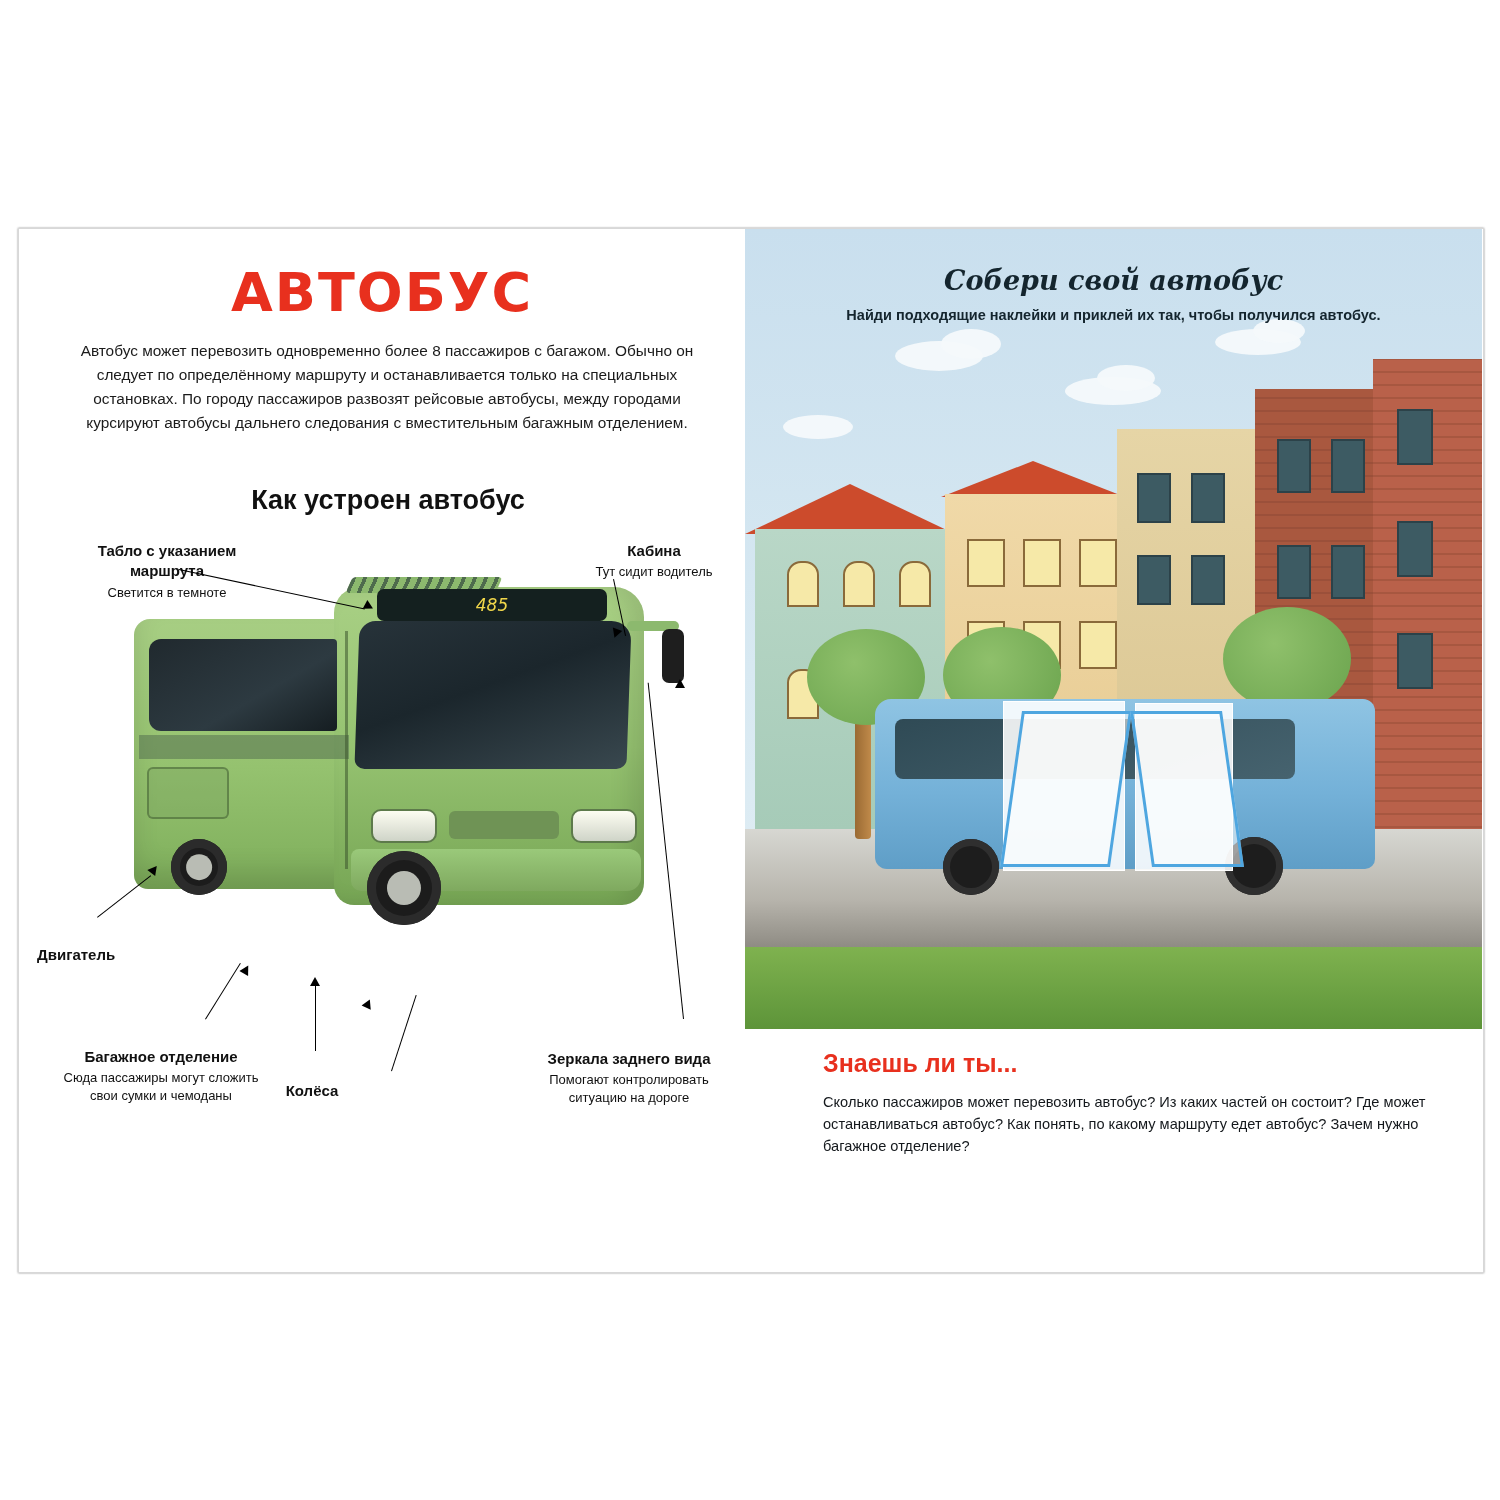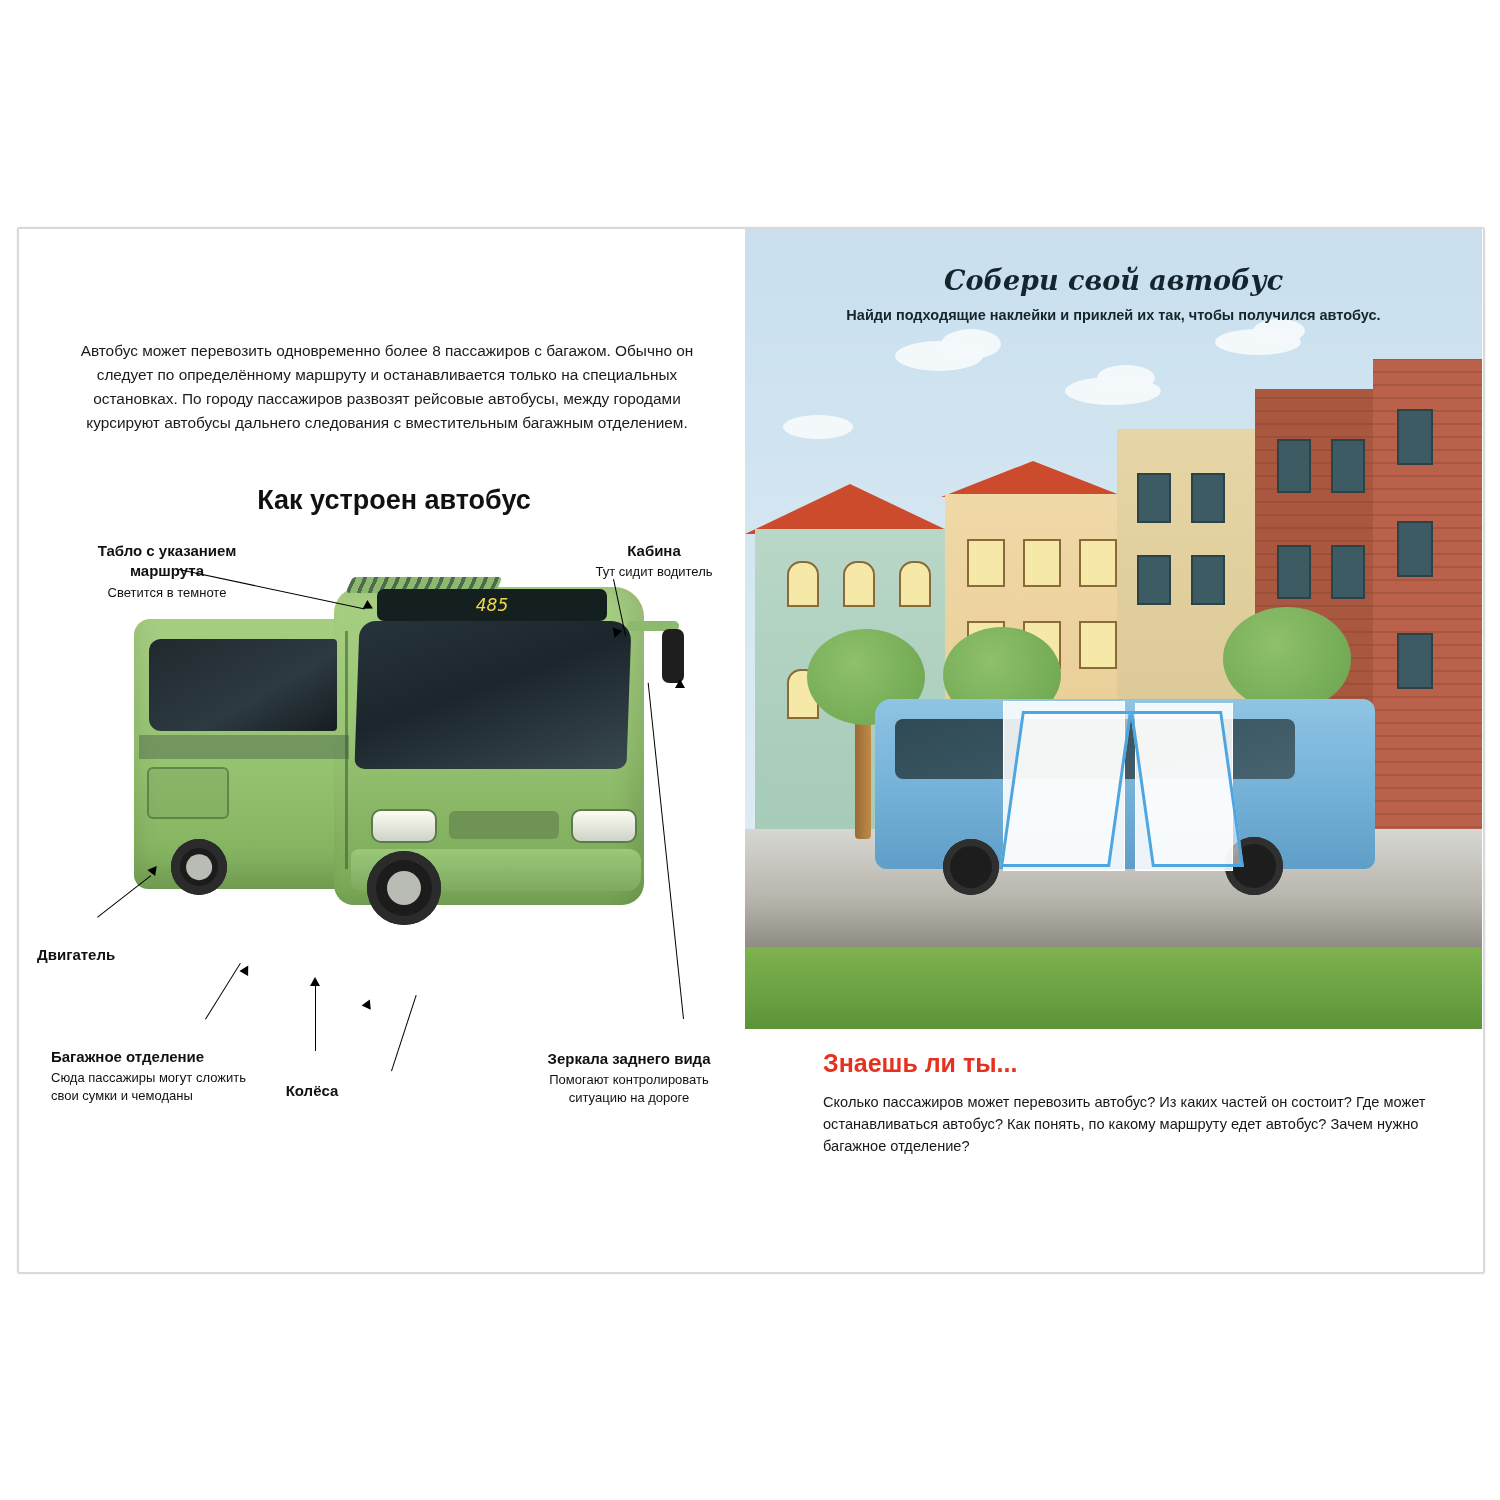--- a/index.html
+++ b/index.html
@@ -68,21 +68,21 @@
     top: 110px;
     width: 620px;
     text-align: center;
     font-size: 15.4px;
     line-height: 1.55;
     color: #1b1b1b;
   }
 
   .section-title {
     position: absolute;
-    left: 12px;
+    left: 6px;
     top: 256px;
     width: 100%;
     text-align: center;
     font-size: 27px;
     font-weight: bold;
     color: #111111;
   }
 
   
   .bus-photo {
@@ -425,20 +425,21 @@
 </style>
 </head>
 <body>
 
 <div id="page">
 
   <div class="spread">
 
     <div class="page-left">
 
+      <div class="title-main">АВТОБУС</div>
 
       <div class="intro-text">Автобус может перевозить одновременно более 8 пассажиров с багажом. Обычно он следует по определённому маршруту и останавливается только на специальных остановках. По городу пассажиров развозят рейсовые автобусы, между городами курсируют автобусы дальнего следования с вместительным багажным отделением.</div>
 
       <div class="section-title">Как устроен автобус</div>
 
       <div class="bus-photo">
         <div class="bus-body"></div>
         <div class="bus-front"></div>
         <div class="roof-vents"></div>
         <div class="side-window"></div>
@@ -474,21 +475,21 @@
       </div>
       <div class="leader" style="left:595px; top:350px; width:58px; transform:rotate(78deg);"></div>
       <div class="arrowhead" style="left:592px; top:400px; transform:rotate(200deg);"></div>
 
       <div class="callout" style="left:18px; top:690px; width:140px;">
         <span class="c-title">Двигатель</span>
       </div>
       <div class="leader" style="left:78px; top:688px; width:68px; transform:rotate(-38deg);"></div>
       <div class="arrowhead" style="left:130px; top:636px; transform:rotate(38deg);"></div>
 
-      <div class="callout" style="left:32px; top:792px; width:220px; text-align:left;">
+      <div class="callout" style="left:32px; top:792px; width:220px; text-align:center;">
         <span class="c-title">Багажное отделение</span>
         <span>Сюда пассажиры могут сложить свои сумки и чемоданы</span>
       </div>
       <div class="leader" style="left:186px; top:790px; width:66px; transform:rotate(-58deg);"></div>
       <div class="arrowhead" style="left:222px; top:736px; transform:rotate(30deg);"></div>
 
       <div class="callout" style="left:238px; top:826px; width:110px; text-align:center;">
         <span class="c-title">Колёса</span>
       </div>
       <div class="leader" style="left:296px; top:822px; width:70px; transform:rotate(-90deg);"></div>

